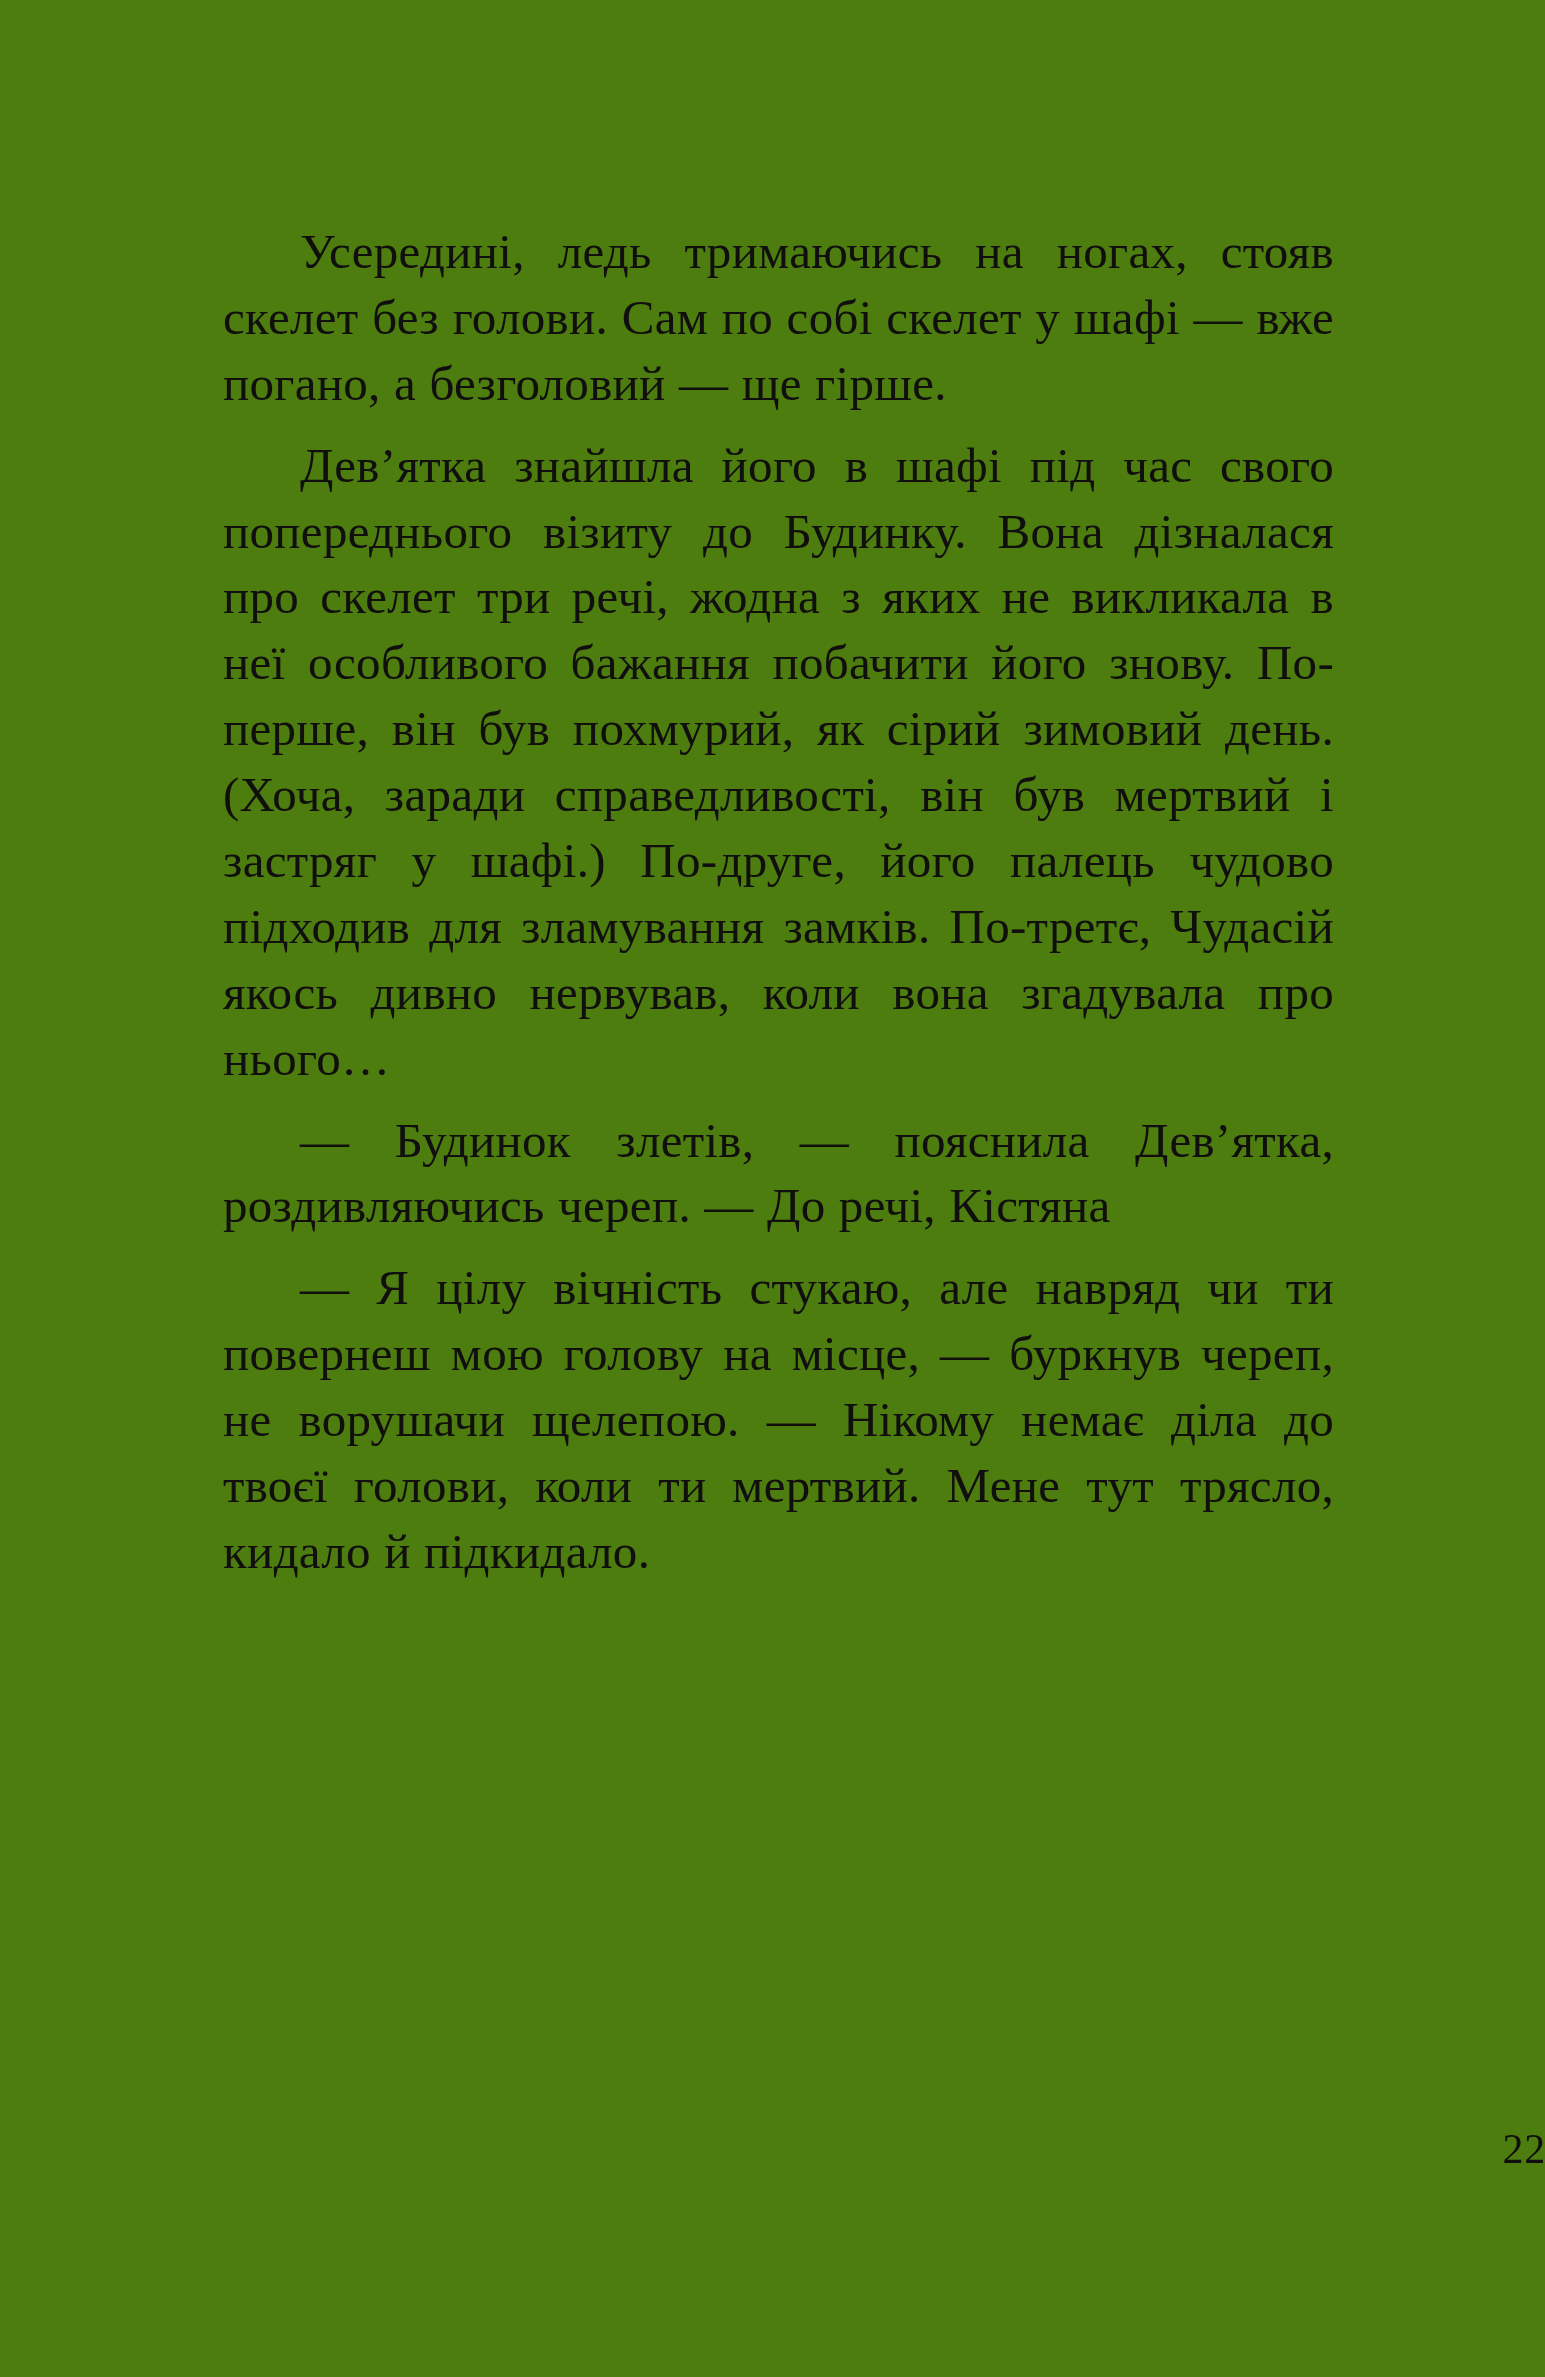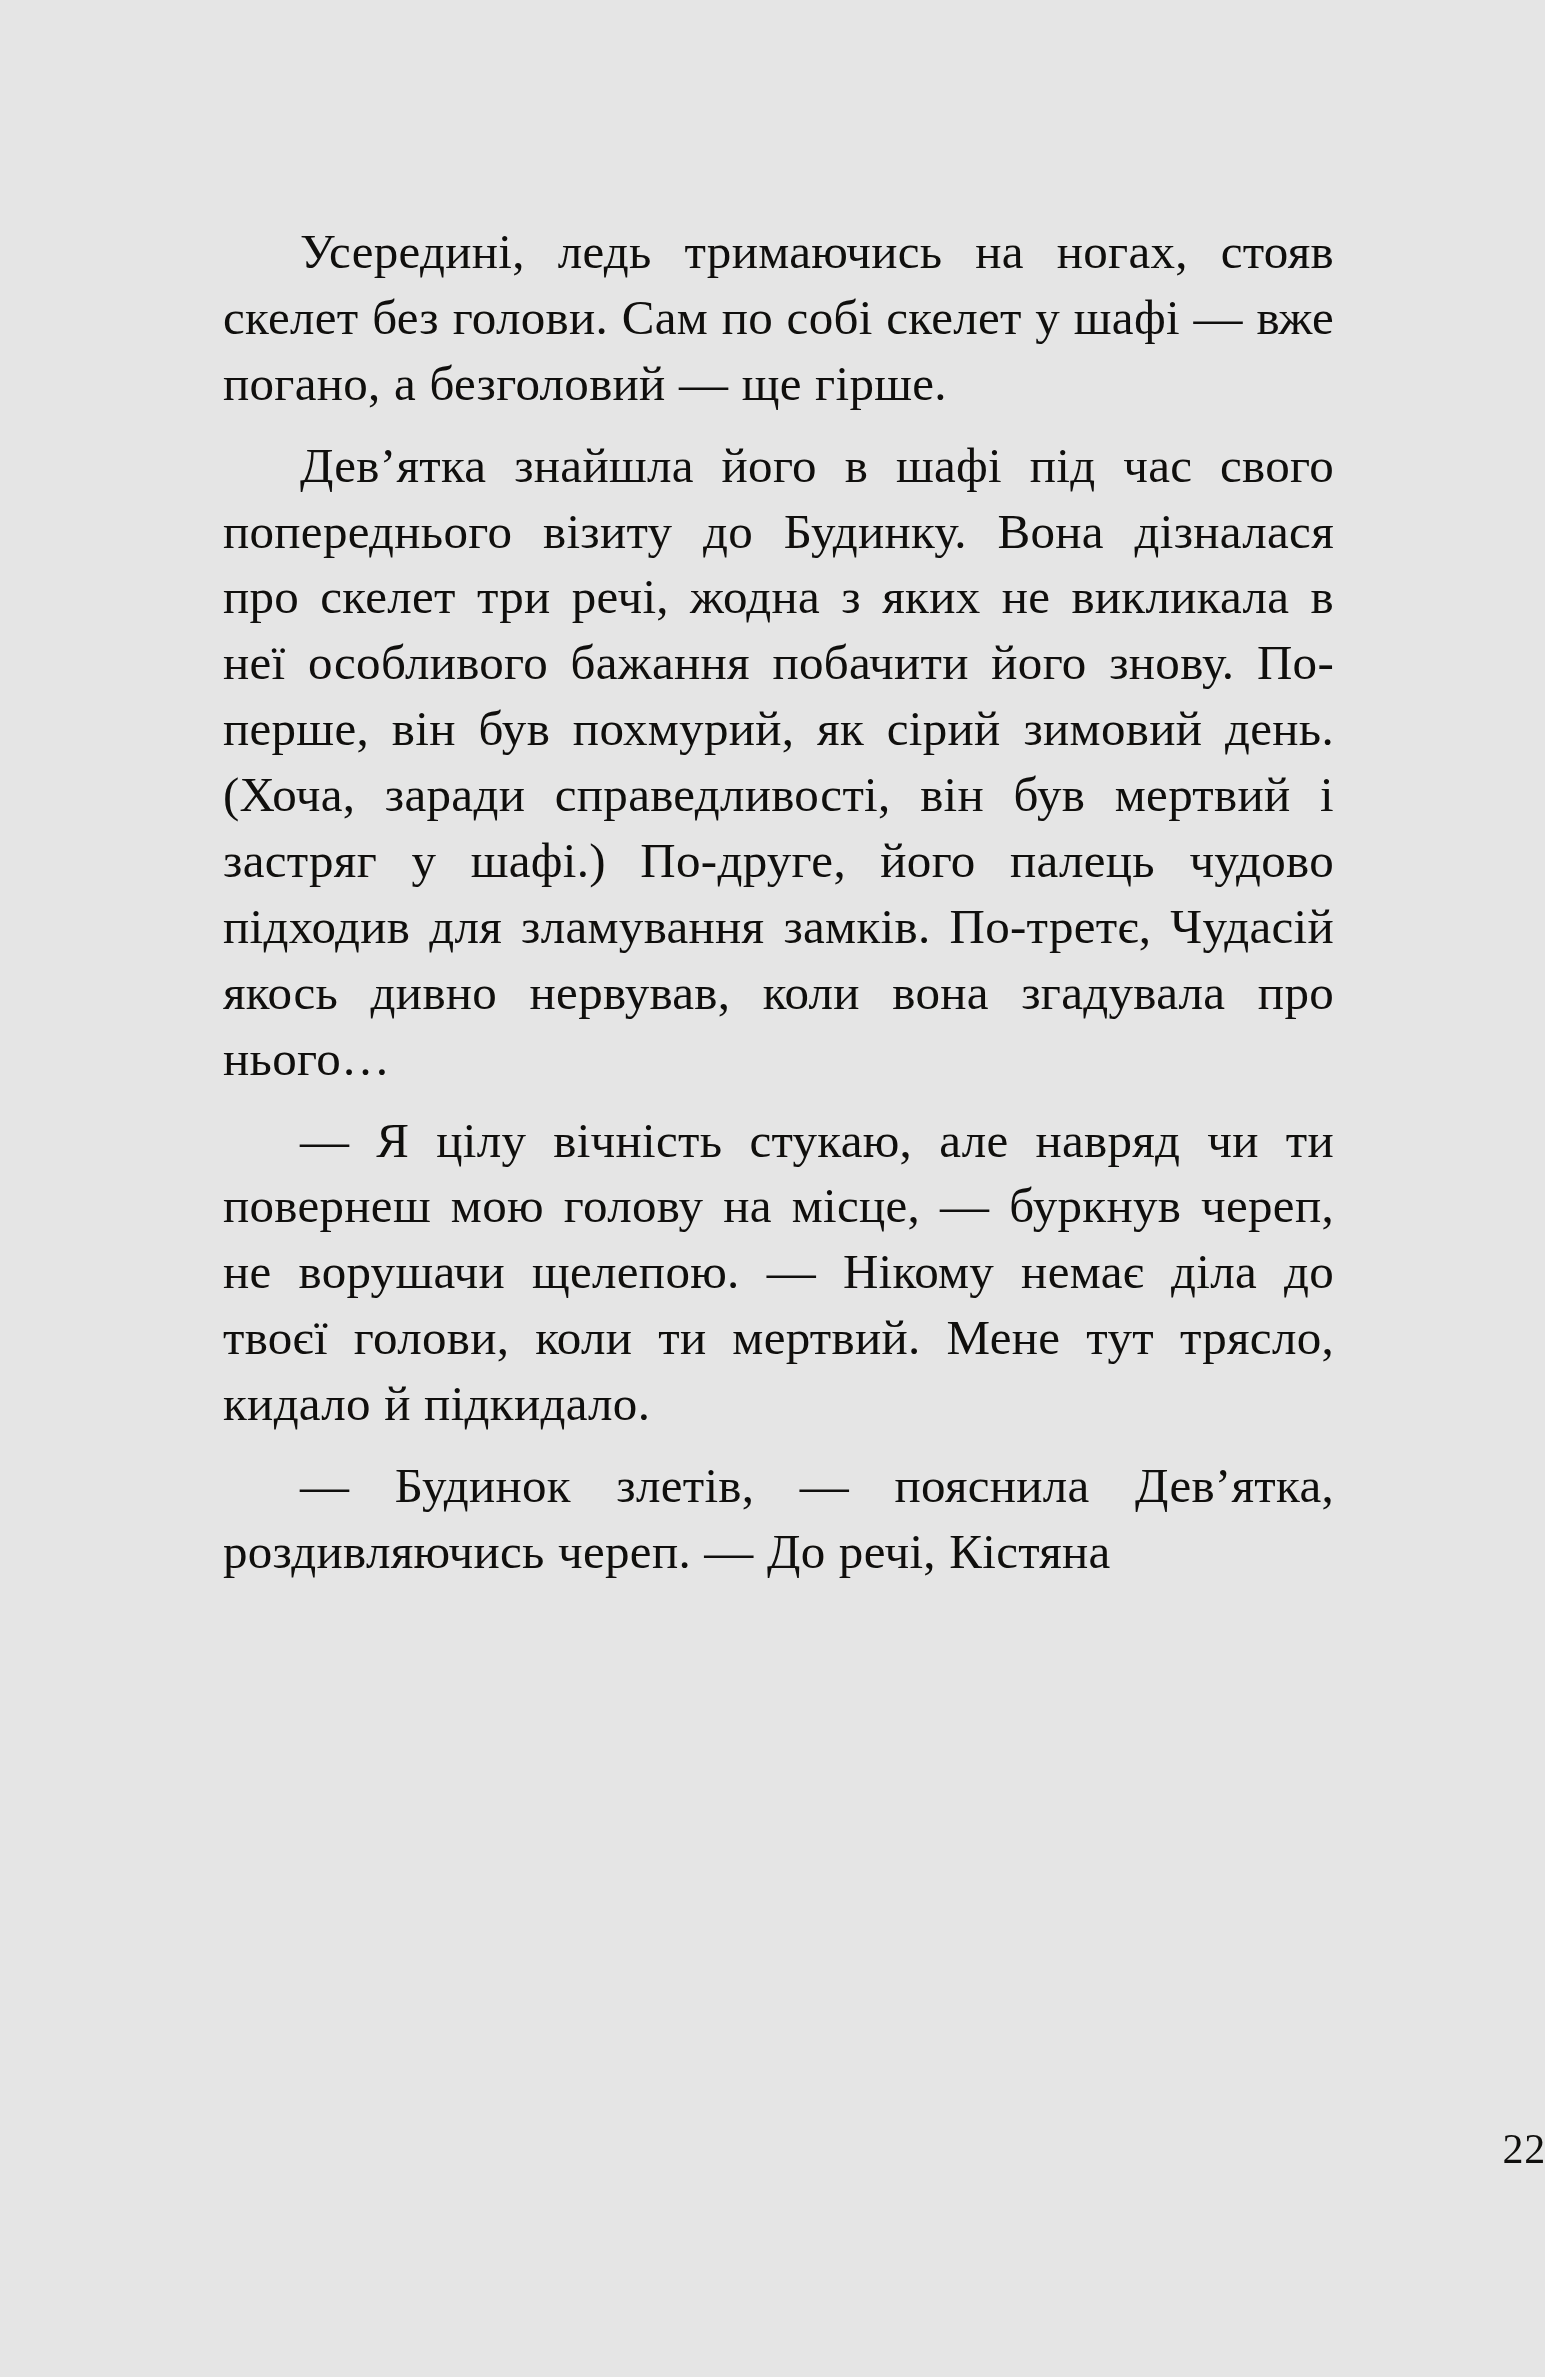--- a/index.html
+++ b/index.html
@@ -4,21 +4,21 @@
 <style>
   html, body {
     margin: 0;
     padding: 0;
     background: #ffffff;
   }
   .page {
     position: relative;
     width: 1546px;
     height: 2377px;
-    background: #e5e5e5;
+    background: #4d7c0f;
     margin: 0 auto;
     box-sizing: border-box;
     font-family: "Liberation Serif", "DejaVu Serif", serif;
     color: #100f0d;
   }
   .text-column {
     position: absolute;
     left: 223px;
     top: 219px;
     width: 1111px;
@@ -49,20 +49,20 @@
   }
 </style>
 </head>
 <body>
 
 <div class="page">
 
   <div class="text-column">
     <p class="para">Усередині, ледь тримаючись на ногах, стояв скелет без голови. Сам по собі скелет у шафі — вже погано, а безголовий — ще гірше.</p>
     <p class="para">Дев’ятка знайшла його в шафі під час свого попереднього візиту до Будинку. Вона дізналася про скелет три речі, жодна з яких не викликала в неї особливого ба­жання побачити його знову. По-перше, він був похмурий, як сірий зимовий день. (Хоча, заради справедливості, він був мертвий і застряг у шафі.) По-друге, його палець чудово підходив для зламування замків. По-третє, Чудасій якось дивно нервував, коли вона згадувала про нього…</p>
+    <p class="para">— Будинок злетів, — пояснила Дев’ятка, роздивляючись череп. — До речі, Кістяна</p>
     <p class="para">— Я цілу вічність стукаю, але навряд чи ти повернеш мою голову на місце, — бурк­нув череп, не ворушачи щелепою. — Ні­кому немає діла до твоєї голови, коли ти мертвий. Мене тут трясло, кидало й під­кидало.</p>
-    <p class="para">— Будинок злетів, — пояснила Дев’ятка, роздивляючись череп. — До речі, Кістяна</p>
   </div>
 
   <div class="page-number">22</div>
 
 </div>
 
 
 </body></html>

